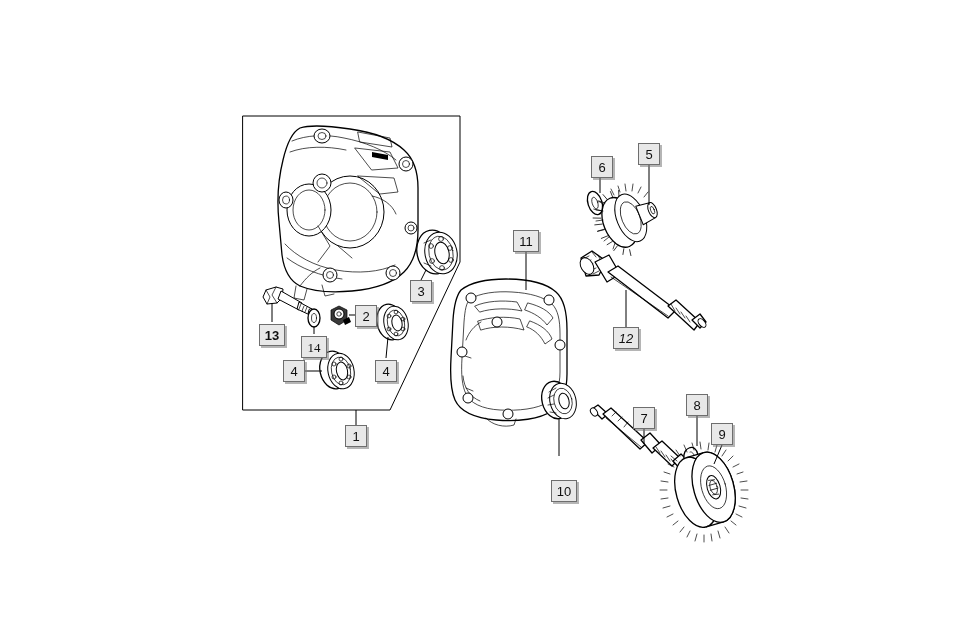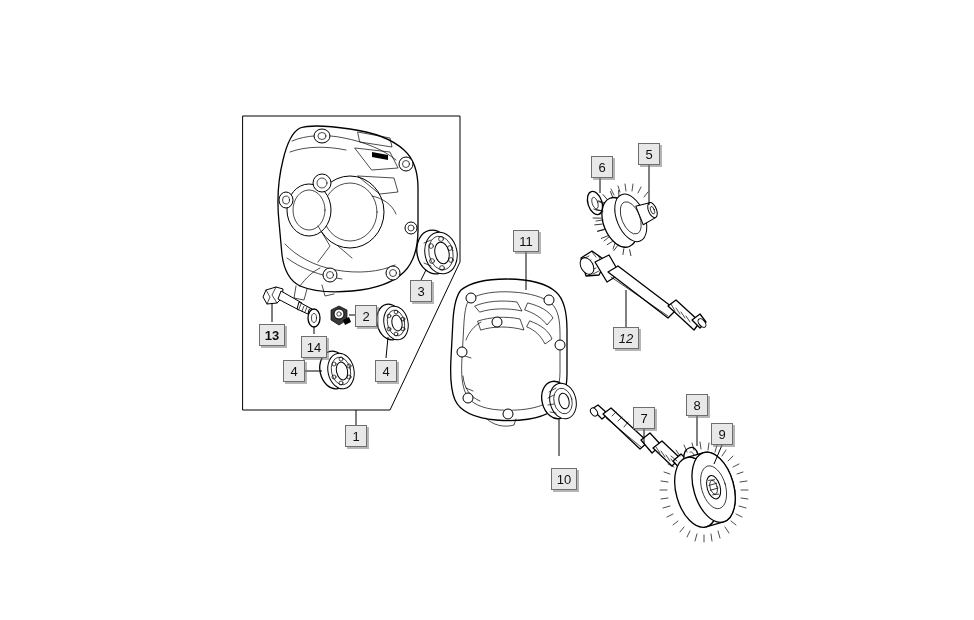--- a/index.html
+++ b/index.html
@@ -345,29 +345,29 @@
     </div>
   <div class="callout w1" style="left:633px;top:407px;">
       <span>7</span>
     </div>
   <div class="callout w1" style="left:686px;top:394px;">
       <span>8</span>
     </div>
   <div class="callout w1" style="left:711px;top:423px;">
       <span>9</span>
     </div>
-  <div class="callout w2" style="left:551px;top:468px;">
+  <div class="callout w2" style="left:551px;top:480px;">
       <span>10</span>
     </div>
   <div class="callout w2" style="left:513px;top:230px;">
       <span>11</span>
     </div>
   <div class="callout w2" style="left:613px;top:327px;font-style:italic;">
       <span>12</span>
     </div>
   <div class="callout w2" style="left:259px;top:324px;font-weight:bold;">
       <span>13</span>
     </div>
-  <div class="callout w2" style="left:301px;top:336px;">
+  <div class="callout w2" style="left:301px;top:336px;font-family:Liberation Serif, serif;">
       <span>14</span>
     </div>
 
 </div>
 
 </body></html>

